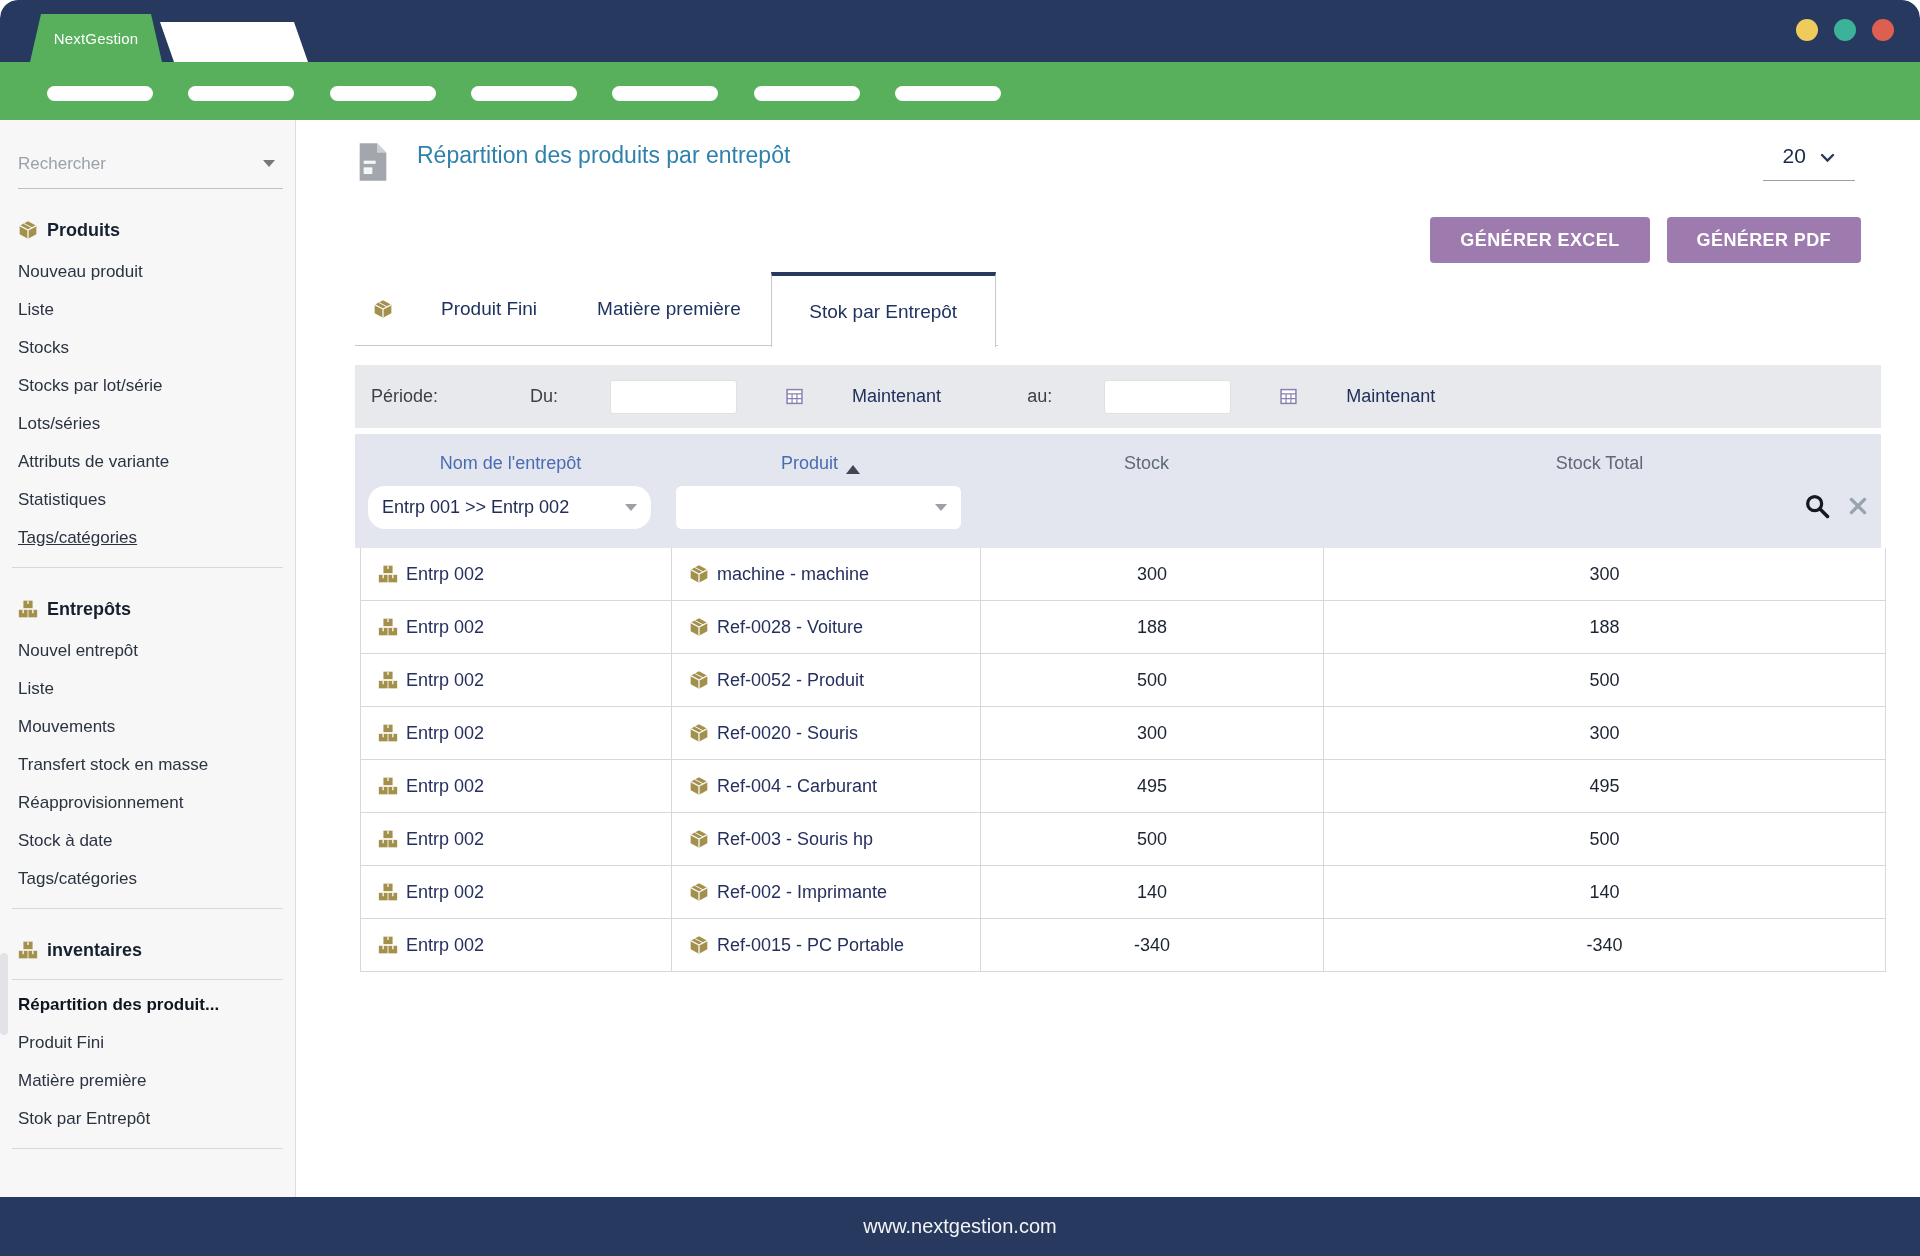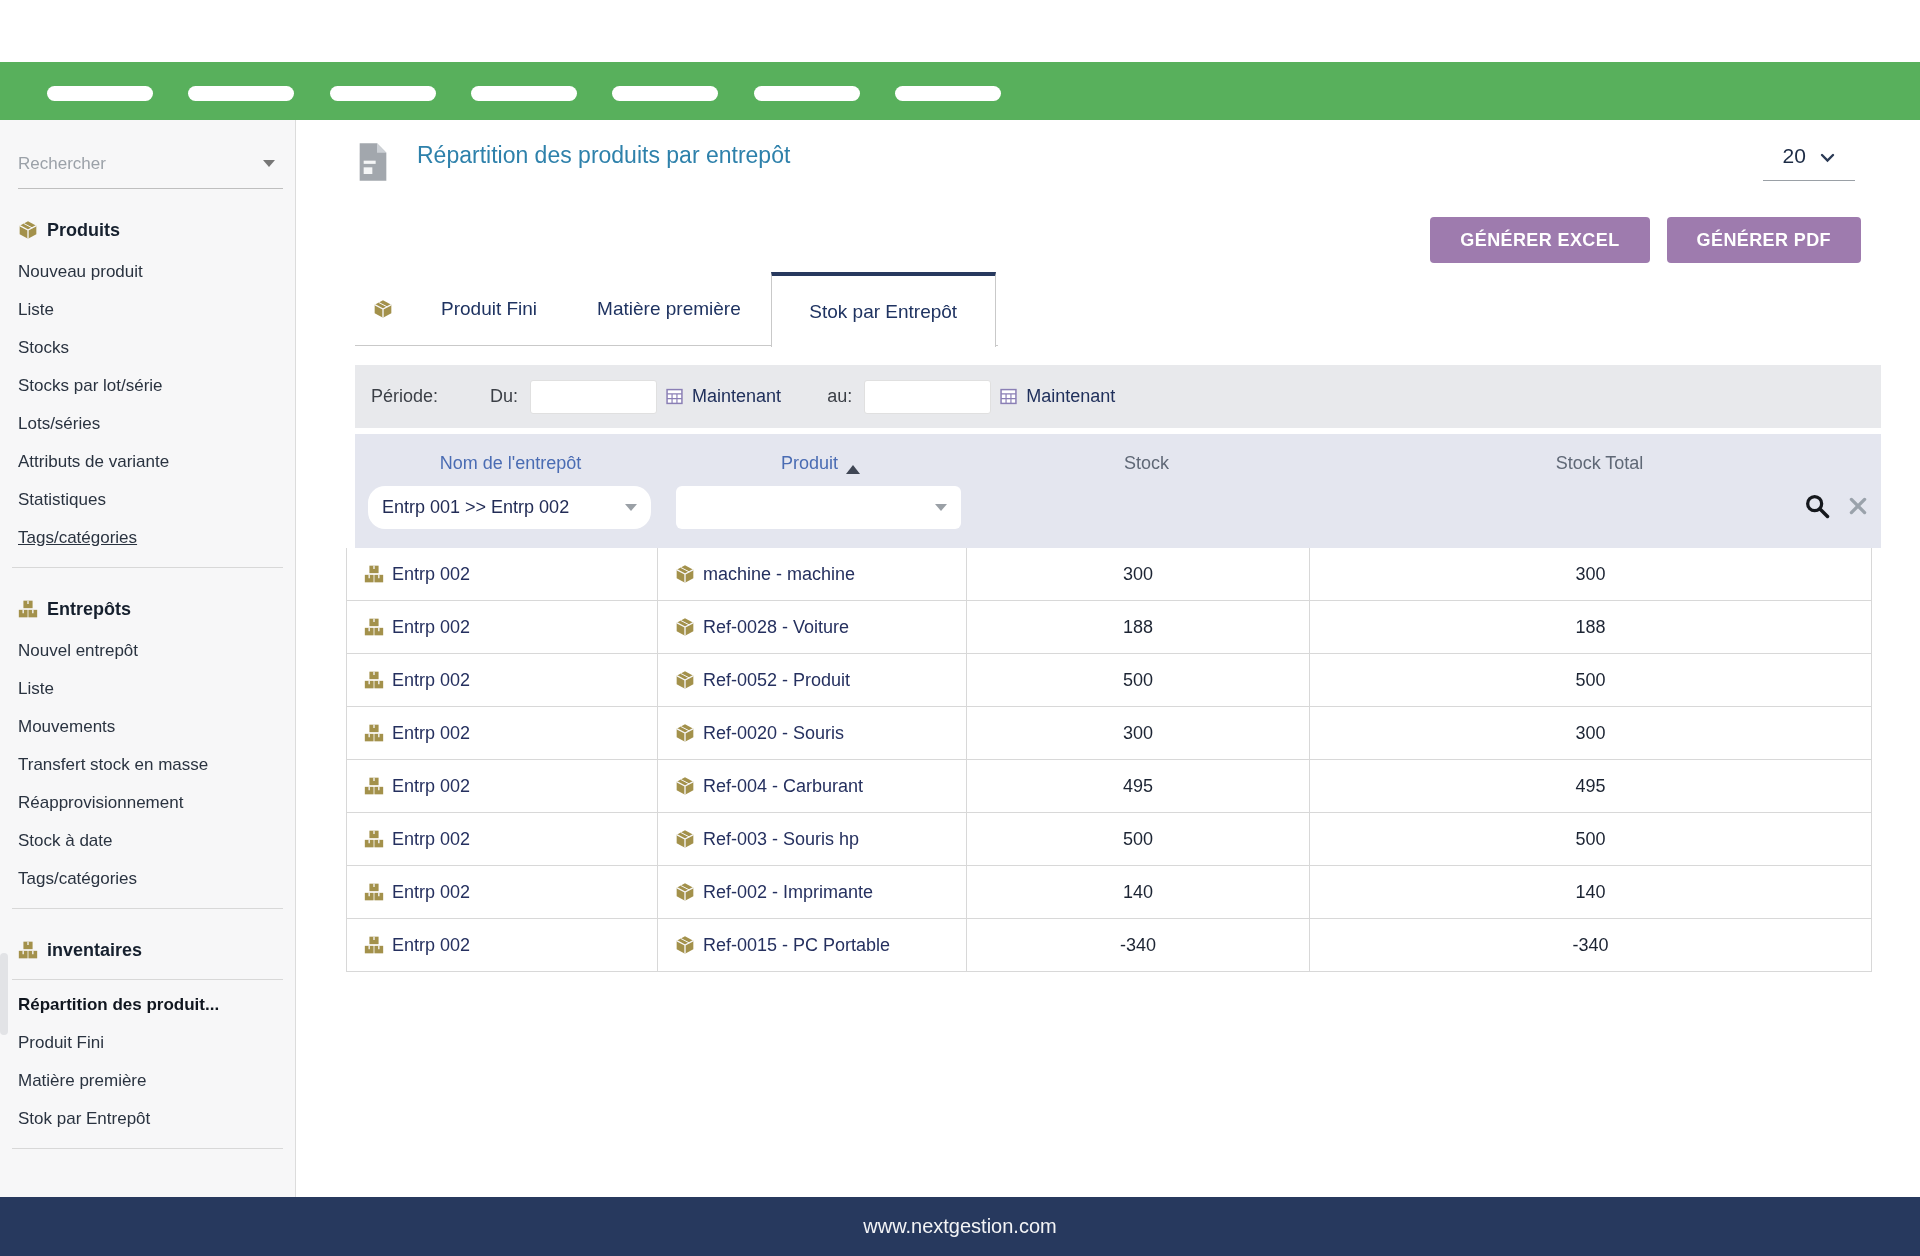--- a/index.html
+++ b/index.html
@@ -62,21 +62,21 @@
 
   .tabs { position:absolute; left:59px; top:152px; width:643px; height:74px;
           display:flex; align-items:stretch; border-bottom:1px solid #c9c9c9; }
   .tab-icon { width:56px; display:flex; align-items:center; justify-content:center; }
   .tab { display:flex; align-items:center; padding:0 30px; font-size:19px; color:#1f3361; cursor:pointer; }
   .tab.active { width:225px; padding:0; justify-content:center; background:#fff;
                 border:1px solid #c9c9c9; border-top:4px solid #27395e; border-bottom:none;
                 height:75px; margin-bottom:-1px; }
 
   .period { position:absolute; left:59px; top:245px; width:1526px; height:63px;
-            background:#e8e9ec; display:flex; align-items:center; }
+            background:#e8e9ec; display:flex; align-items:center;gap:40px; }
   .period .lbl { font-size:18px; color:#3b3f46; }
   .period .now { font-size:18px; color:#20305c; cursor:pointer; }
   .pinput { width:127px; height:34px; border:1px solid #e0e0e0; border-radius:3px;
             background:#fff; font-family:inherit; font-size:16px; padding:0 8px; }
   .cal-btn { background:none; border:none; cursor:pointer; padding:0; display:flex; align-items:center; }
 
   .thead { position:absolute; left:59px; top:314px; width:1526px; height:114px; background:#e4e6ef; }
   .th-labels { display:flex; height:50px; align-items:center; padding-top:8px; font-size:18px; }
   .thc { display:flex; align-items:flex-end; justify-content:center; }
   .w1 { width:311px; } .w2 { width:309px; } .w3 { width:343px; } .w4 { flex:1; }
@@ -89,38 +89,49 @@
         display:flex; align-items:center; padding:0 14px; cursor:pointer; }
   .dd1 { left:13px; width:283px;border-radius:17px; }
   .dd2 { left:321px; width:285px; }
   .dd .dd-val { font-size:18px; color:#222c56; flex:1; }
   .dd .caret { width:0; height:0; border-left:6px solid transparent; border-right:6px solid transparent;
                border-top:7px solid #9aa0a6; }
   .icon-btn { position:absolute; background:none; border:none; cursor:pointer; padding:0; }
   .search-btn { right:50px; top:8px; }
   .clear-btn { right:12px; top:11px; }
 
-  .ttable { position:absolute; left:50px; top:428px; width:1526px;
+  .ttable { position:absolute; left:64px; top:428px; width:1526px;
             border-left:1px solid #d8d8d8; border-right:1px solid #d8d8d8; }
   .trow { display:flex; height:53px; border-bottom:1px solid #d8d8d8; background:#fff; }
   .tc { display:flex; align-items:center; font-size:18px; }
   .tc.b { border-right:1px solid #d8d8d8; }
   .tc.txt { padding-left:17px; gap:8px; color:#25305f; }
   .tc.num { justify-content:center; color:#1c2433; }
 
   
   .footer { position:absolute; left:0; top:1197px; width:1920px; height:59px; background:#27395e;
             display:flex; align-items:center; justify-content:center; }
   .footer span { color:#f3f4f6; font-size:20px; }
 </style>
 </head>
 <body>
 
 <div id="app">
 
+  <div class="titlebar">
+    <div class="brand-tab">
+      <span>NextGestion</span>
+    </div>
+    <div class="ghost-tab"></div>
+    <div class="dots">
+      <span class="dot d1"></span>
+      <span class="dot d2"></span>
+      <span class="dot d3"></span>
+    </div>
+  </div>
 
   <div class="greenbar">
     <span class="pill" style="left:47px"></span>
     <span class="pill" style="left:188px"></span>
     <span class="pill" style="left:330px"></span>
     <span class="pill" style="left:471px"></span>
     <span class="pill" style="left:612px"></span>
     <span class="pill" style="left:754px"></span>
     <span class="pill" style="left:895px"></span>
   </div>

